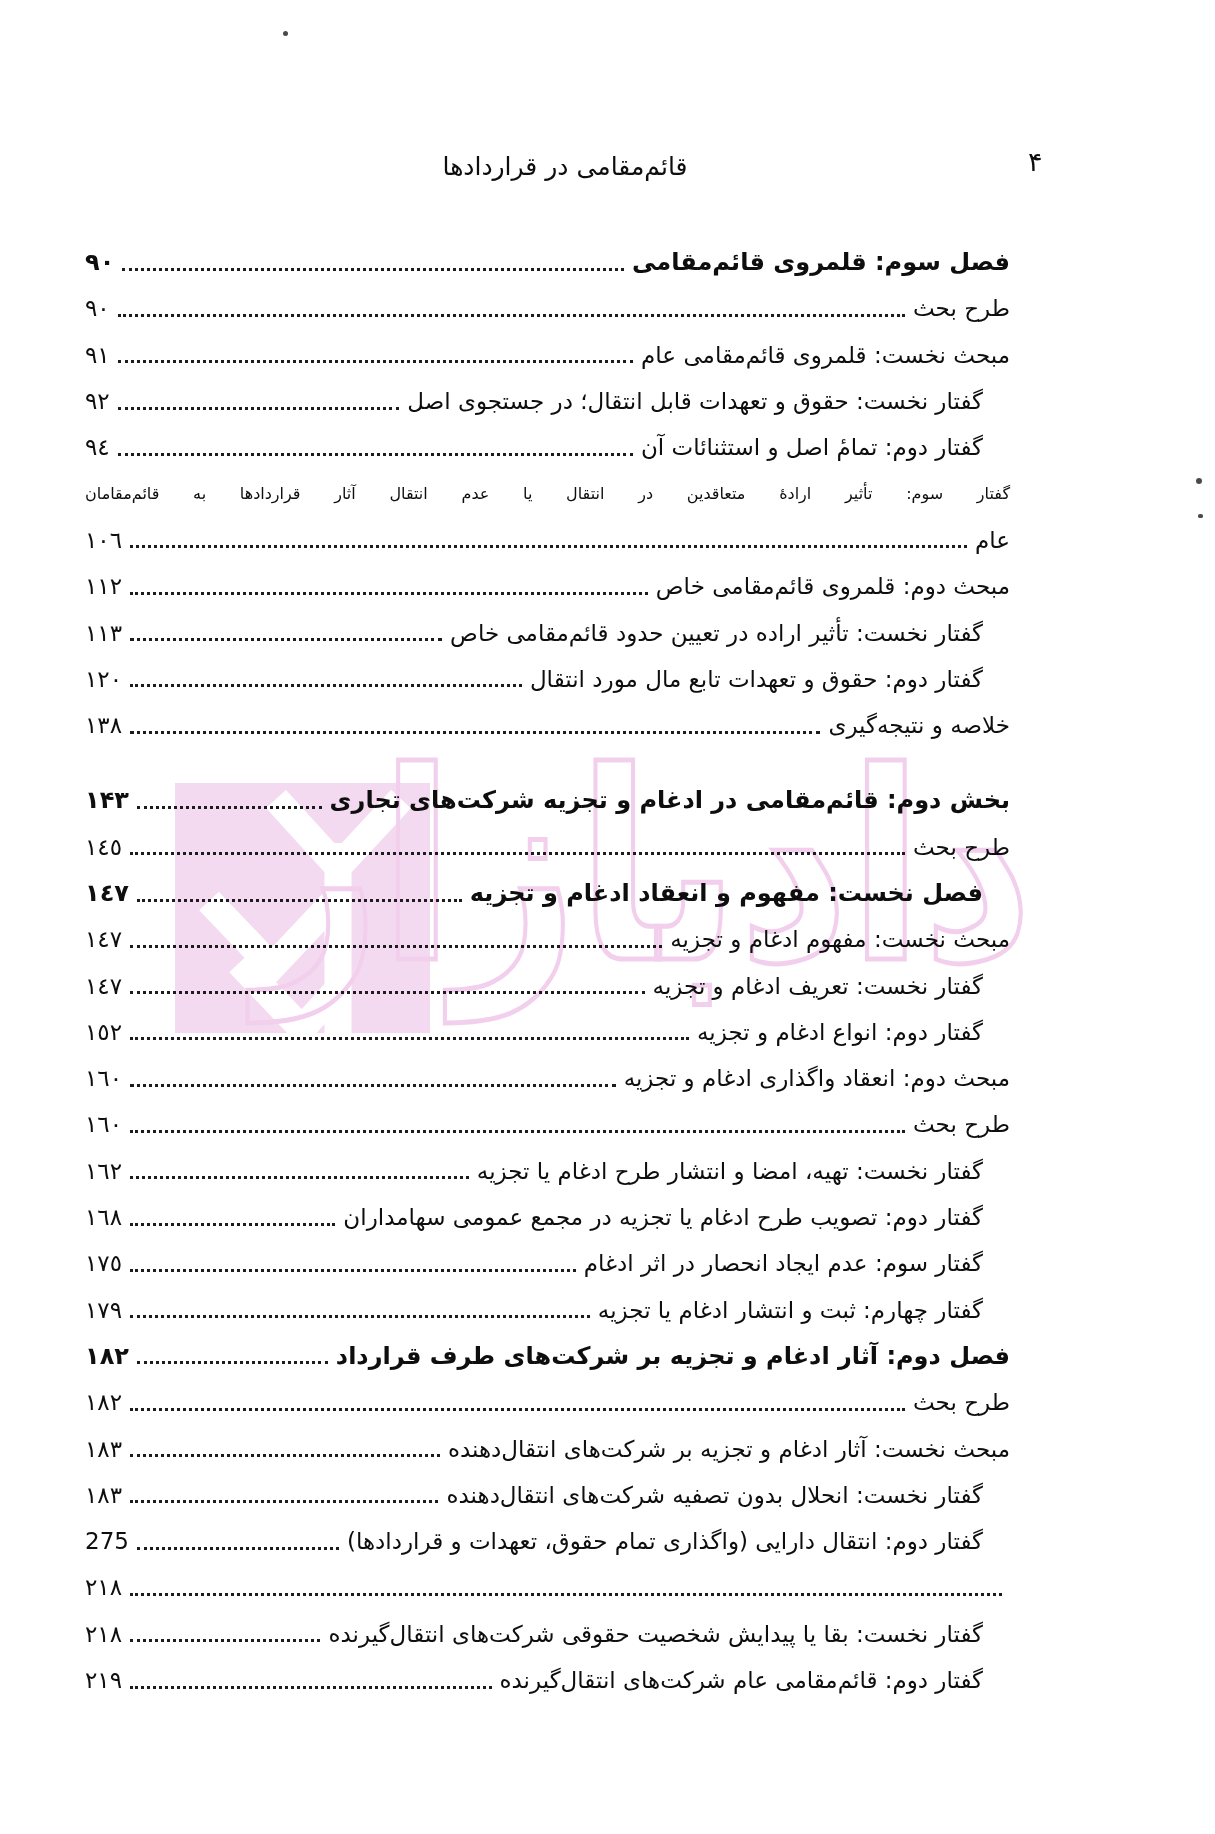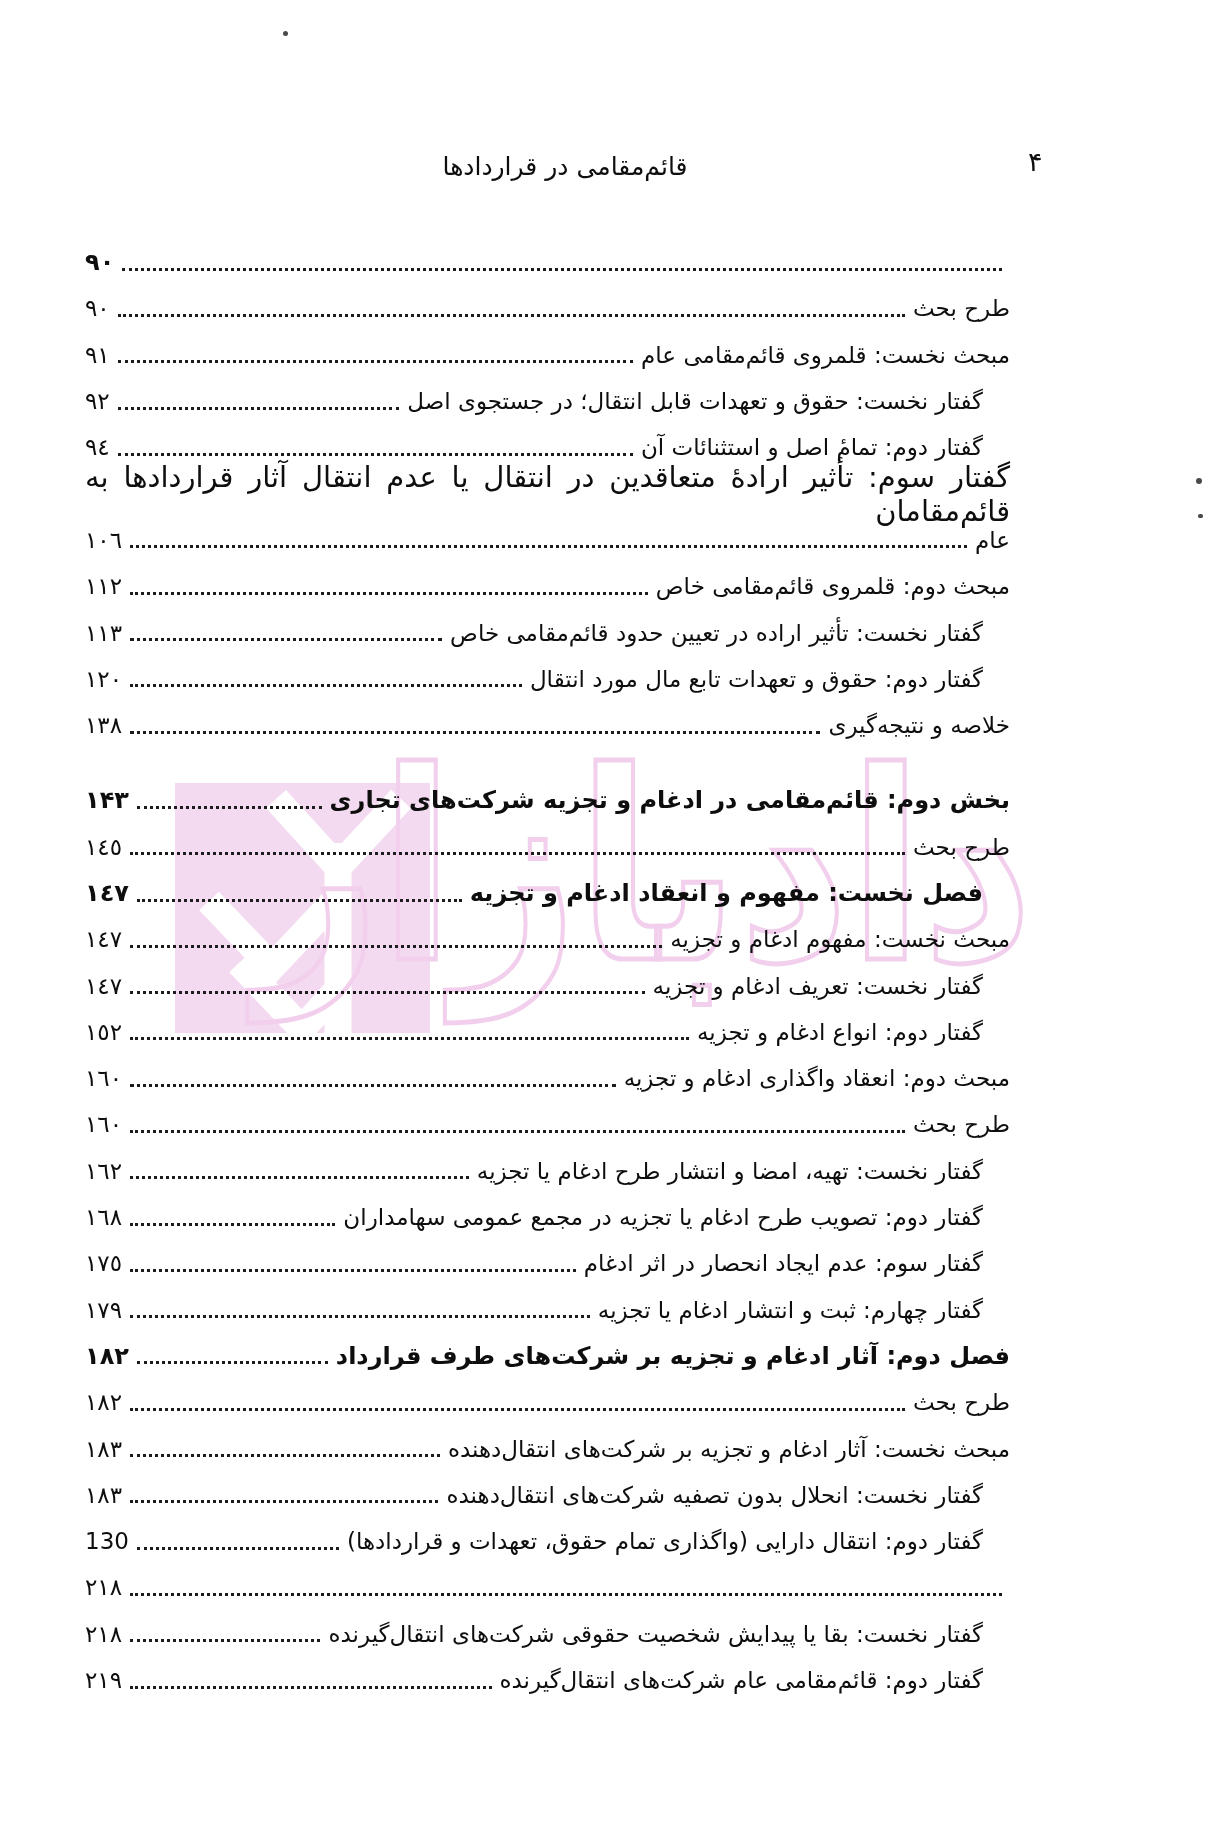--- a/index.html
+++ b/index.html
@@ -30,21 +30,21 @@
   .row .dots{
     flex:1;height:0;border-bottom:3px dotted #1c1c1c;
     margin:0 8px;transform:translateY(7px);min-width:12px;
   }
   .row .n{white-space:nowrap;text-align:right;}
   .lvl1{padding-right:27px;}
   .bold{font-weight:bold;font-size:24px;}
   .gap-top{margin-top:29px;}
   .full{padding-right:0;}
   .full .t{
-    width:100%;white-space:normal;font-size:29px;
+    width:100%;white-space:normal;font-size:16px;
     text-align:justify;text-align-last:justify;
   }
   
   .speck{position:absolute;z-index:2;background:#4a4a4a;border-radius:50%;}
   .sp1{left:283px;top:31px;width:5px;height:5px;}
   .sp2{left:1196px;top:478px;width:6px;height:6px;}
   .sp3{left:1198px;top:514px;width:5px;height:4px;border-radius:40%;}
 </style>
 </head>
 <body>
@@ -62,20 +62,21 @@
       </g>
     </svg>
   </div>
   <div class="wm-text">دادبازار</div>
 
   <div class="hdr-title">قائم‌مقامی در قراردادها</div>
   <div class="hdr-num">۴</div>
 
   <div class="toc">
       <div class="row lvl0 bold">
+        <span class="t">فصل سوم: قلمروی قائم‌مقامی</span>
         <span class="dots"></span>
         <span class="n">۹۰</span>
       </div>
       <div class="row lvl0">
         <span class="t">طرح بحث</span>
         <span class="dots"></span>
         <span class="n">۹۰</span>
       </div>
       <div class="row lvl0">
         <span class="t">مبحث نخست: قلمروی قائم‌مقامی عام</span>
@@ -196,21 +197,21 @@
         <span class="n">۱۸۳</span>
       </div>
       <div class="row lvl1">
         <span class="t">گفتار نخست: انحلال بدون تصفیه شرکت‌های انتقال‌دهنده</span>
         <span class="dots"></span>
         <span class="n">۱۸۳</span>
       </div>
       <div class="row lvl1">
         <span class="t">گفتار دوم: انتقال دارایی (واگذاری تمام حقوق، تعهدات و قراردادها)</span>
         <span class="dots"></span>
-        <span class="n">130</span>
+        <span class="n">275</span>
       </div>
       <div class="row lvl0">
         <span class="dots"></span>
         <span class="n">۲۱۸</span>
       </div>
       <div class="row lvl1">
         <span class="t">گفتار نخست: بقا یا پیدایش شخصیت حقوقی شرکت‌های انتقال‌گیرنده</span>
         <span class="dots"></span>
         <span class="n">۲۱۸</span>
       </div>

